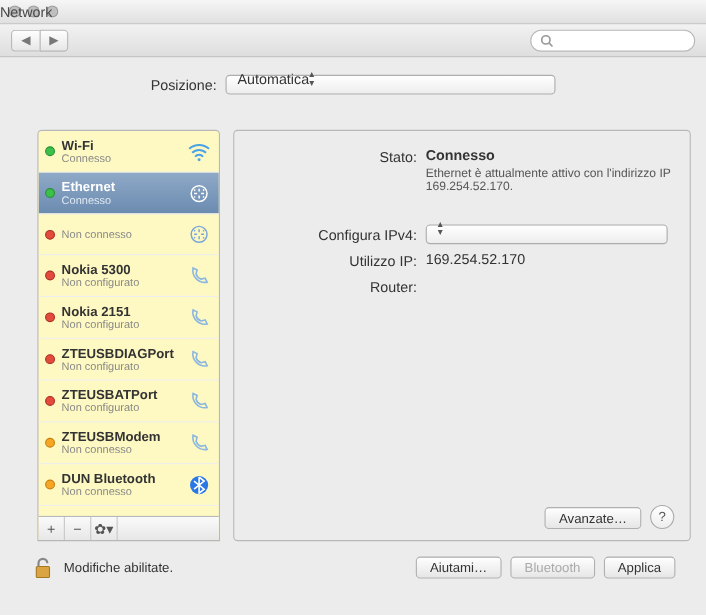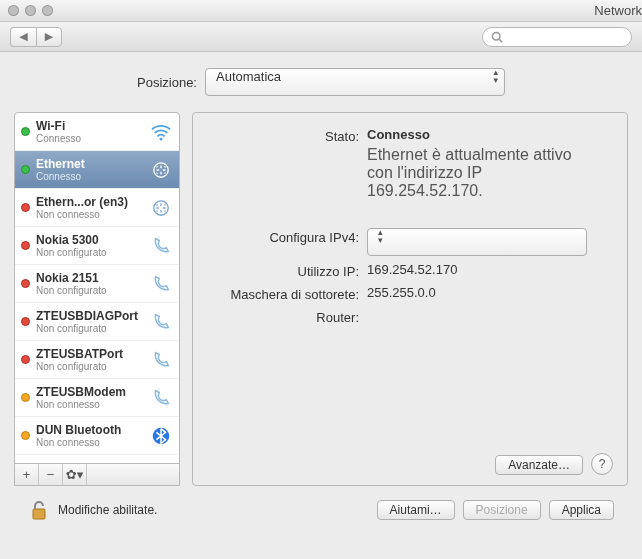--- a/index.html
+++ b/index.html
@@ -16,21 +16,21 @@
     height: 22px;
     background: linear-gradient(#f6f6f6, #e0e0e0);
     border-bottom: 1px solid #c8c8c8;
     display: flex;
     align-items: center;
     padding: 0 8px;
     position: relative;
   }
   .traffic-lights { display: flex; gap: 6px; }
   .tl { width: 11px; height: 11px; border-radius: 50%; border: 1px solid rgba(0,0,0,0.2); background:#bfbfbf; }
-  .title { position: absolute; left: 0; right: 0; text-align: right; font-size: 13px; color: #4a4a4a; }
+  .title { position: absolute; left: 0; right: 0; text-align: left; font-size: 13px; color: #4a4a4a; }
   .toolbar {
     height: 30px;
     background: linear-gradient(#f2f2f2, #dedede);
     border-bottom: 1px solid #c3c3c3;
     display: flex;
     align-items: center;
     padding: 0 10px;
     gap: 8px;
   }
   .nav-btns { display:flex; }
@@ -61,40 +61,41 @@
     display:flex; align-items:center;
     padding: 0 8px;
     color:#999;
   }
   .search svg{ margin-right:4px;}
   .content {
     padding: 16px 14px 10px 14px;
   }
   .loc-row {
     display:flex; align-items:center; justify-content:center; gap:8px;
-    margin-bottom: 16px;
+    margin-bottom: 32px;
   }
   .loc-row label { font-size:13px; color:#333; }
   .select {
     background: linear-gradient(#fff,#ededed);
     border:1px solid #adadad;
     border-radius:4px;
-    height:28px;
-    display:flex; align-items:center; justify-content:space-between;
+    height:18px;
+    display:flex; align-items:center; justify-content:flex-start;
     padding:0 6px 12px 10px;
     font-size:13px;
   }
   .select .arrows { font-size:9px; color:#555; line-height:8px; display:flex; flex-direction:column; }
   .main-row { display:flex; gap:12px; }
   .sidebar {
     width: 166px;
     border:1px solid #b8b8b8;
     border-radius:4px 4px 0 0;
-    background:#ffffff;
+    background:#fef9c3;
     overflow:hidden;
+    margin-left:20px;
   }
   .sb-list { height: 350px; overflow:auto; }
   .sb-item {
     display:flex; align-items:center;
     padding:6px 6px;
     border-bottom:1px solid #eee;
     gap:6px;
     position:relative;
   }
   .sb-item.selected {
@@ -131,21 +132,21 @@
     background:#ececec;
     padding:14px 14px 10px 14px;
     position:relative;
     display:flex; flex-direction:column;
   }
   .form-row { display:flex; margin-bottom:10px; align-items:flex-start; }
   .form-row.tight{ margin-bottom:6px;}
   .form-label { width:160px; text-align:right; padding-right:8px; font-size:13px; color:#333; padding-top:2px;}
   .form-val { flex:1; font-size:13px; }
   .form-val strong { font-weight:bold; }
-  .form-val .desc { font-size:16px; color:#555; margin-top:4px; max-width:230px; }
+  .form-val .desc { font-size:11px; color:#555; margin-top:4px; max-width:230px; }
   .detail-footer {
     margin-top:auto;
     display:flex; justify-content:flex-end; align-items:flex-end; gap:8px;
   }
   .help-btn {
     width:22px; height:22px; border-radius:50%;
     border:1px solid #aaa; background:linear-gradient(#fff,#eee);
     display:flex; align-items:center; justify-content:center;
     font-size:12px; color:#555;
   }
@@ -226,21 +227,20 @@
               <svg width="22" height="18" viewBox="0 0 24 20">
                 <circle cx="12" cy="10" r="8" fill="none" stroke="#fff" stroke-width="1.5"></circle>
                 <path d="M7 10 h3 M14 10 h3 M12 5 v3 M12 12 v3" stroke="#fff" stroke-width="1.5"></path>
                 <path d="M8 7 l-1 -1 M16 7 l1 -1 M8 13 l-1 1 M16 13 l1 1" stroke="#fff" stroke-width="1.5"></path>
               </svg>
             </div>
           </div>
           <div class="sb-item">
             <span class="dot red"></span>
             <div class="sb-text">
-              <div class="sb-name">Ethern...or (en3)</div>
               <div class="sb-sub">Non connesso</div>
             </div>
             <div class="sb-icon">
               <svg width="22" height="18" viewBox="0 0 24 20">
                 <circle cx="12" cy="10" r="8" fill="none" stroke="#7aa6d6" stroke-width="1.5"></circle>
                 <path d="M7 10 h3 M14 10 h3 M12 5 v3 M12 12 v3" stroke="#7aa6d6" stroke-width="1.5"></path>
                 <path d="M8 7 l-1 -1 M16 7 l1 -1 M8 13 l-1 1 M16 13 l1 1" stroke="#7aa6d6" stroke-width="1.5"></path>
               </svg>
             </div>
           </div>
@@ -346,24 +346,20 @@
                 <span>▴</span>
                 <span>▾</span>
               </span>
           </div>
         </div>
       </div>
 
       <div class="form-row tight">
         <div class="form-label">Utilizzo IP:</div>
         <div class="form-val">169.254.52.170</div>
-      </div>
-      <div class="form-row tight">
-        <div class="form-label">Maschera di sottorete:</div>
-        <div class="form-val">255.255.0.0</div>
       </div>
       <div class="form-row tight">
         <div class="form-label">Router:</div>
         <div class="form-val"></div>
       </div>
 
       <div class="detail-footer">
         <div class="btn">Avanzate…</div>
         <div class="help-btn">
           <span>?</span>
@@ -375,16 +371,16 @@
   <div class="bottom-bar">
     <div class="lock">
       <svg width="20" height="22" viewBox="0 0 20 22">
           <rect x="4" y="10" width="12" height="10" rx="1" fill="#d9a441" stroke="#a6791f"></rect>
           <path d="M6 10 V7 a4 4 0 0 1 8 0" fill="none" stroke="#888" stroke-width="2"></path>
         </svg>
     </div>
     <span>Modifiche abilitate.</span>
     <div class="spacer"></div>
     <div class="btn">Aiutami…</div>
-    <div class="btn disabled">Posizione</div>
+    <div class="btn disabled">Bluetooth</div>
     <div class="btn">Applica</div>
   </div>
 </div>
 
 </body></html>

